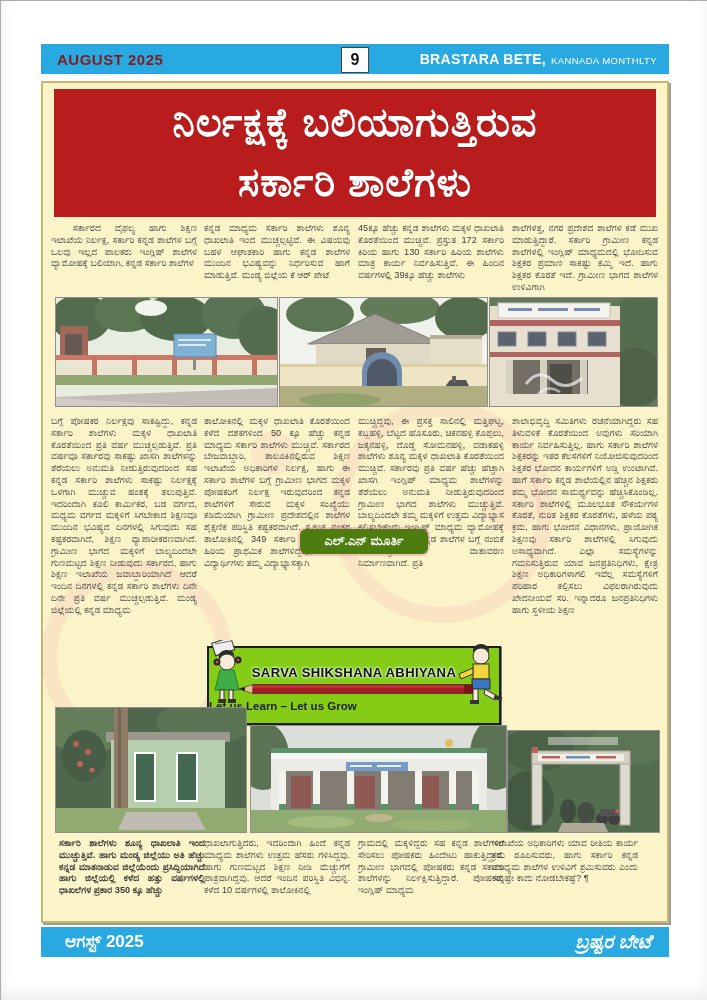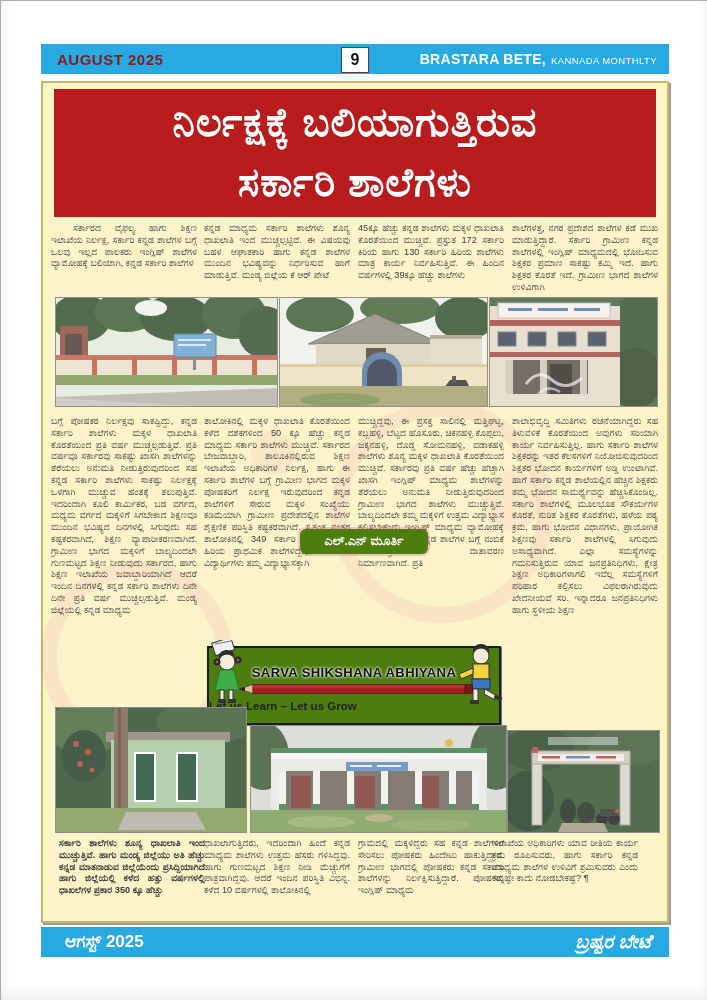--- a/index.html
+++ b/index.html
@@ -38,21 +38,21 @@
   .photo svg{display:block;width:100%;height:100%;}
   .haze{fill:#ffffff;opacity:.16;}
   
   .byline{position:absolute;left:299px;top:528px;width:128px;height:25px;background:#4d7c0f;
         border-radius:6px;color:#fff;font-weight:bold;font-size:12.5px;
         display:flex;align-items:center;justify-content:center;box-shadow:0 0 0 2px rgba(233,54,138,.25);}
   
   .wm{position:absolute;border-radius:50%;border:16px solid rgba(235,90,160,.10);pointer-events:none;}
   .wm-dot{position:absolute;border-radius:50%;background:rgba(235,90,160,.08);pointer-events:none;}
   
-  .ssa{position:absolute;left:206px;top:645px;width:294px;height:79px;background:#4d7c0f;
+  .ssa{position:absolute;left:206px;top:645px;width:294px;height:79px;background:#84cc16;
         border:2px solid #1d1d1d;box-sizing:border-box;box-shadow:1px 1px 0 #777;}
   .ssa-title{position:absolute;left:0;right:0;top:17px;text-align:center;
         font-weight:bold;font-size:13px;color:#111;letter-spacing:.4px;
         text-shadow:0 0 3px #fff,0 0 3px #fff;}
   .ssa-tagline{position:absolute;left:0;right:0;top:52px;text-align:left;
         font-weight:bold;font-size:11.5px;color:#222;}
   .ssa-pencil{position:absolute;left:30px;top:36px;width:234px;height:10px;}
   .ssa-kid{position:absolute;width:46px;height:66px;}
 </style>
 </head>

